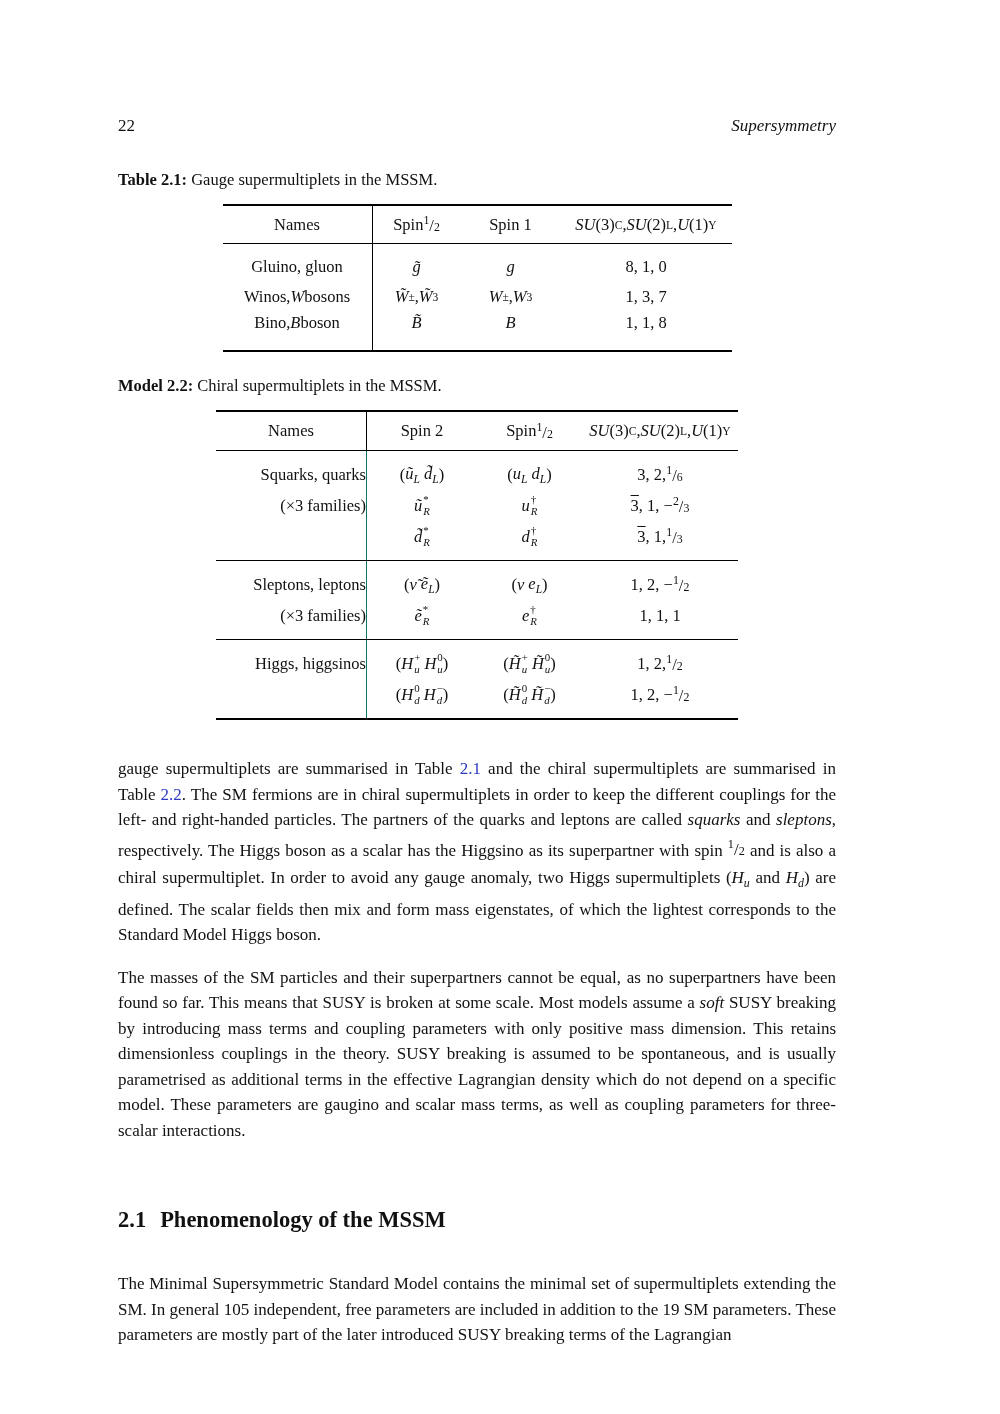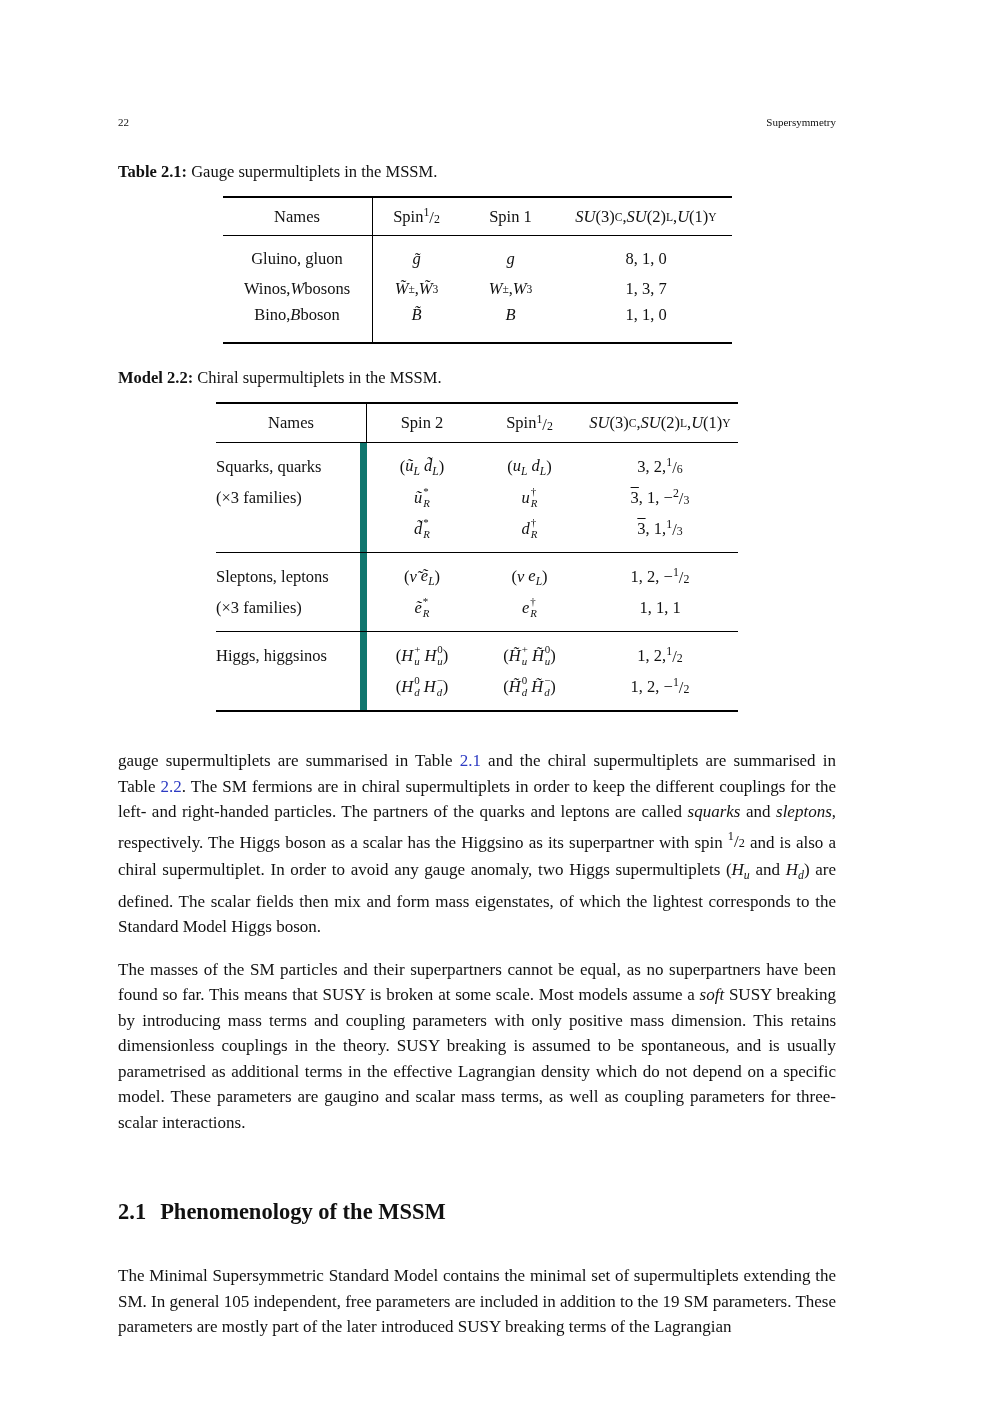--- a/index.html
+++ b/index.html
@@ -6,22 +6,22 @@
   html,body { background:#ffffff; }
   body {
     width:1000px; height:1414px;
     font-family:"Liberation Serif","DejaVu Serif",serif;
     color:#111; position:relative; overflow:hidden;
   }
   .content { margin-left:118px; width:718px; }
 
   
   .pagehead { display:flex; justify-content:space-between; align-items:baseline;
-              padding-top:116px; font-size:11px; }
-  .running-title { }
+              padding-top:116px; font-size:17px; }
+  .running-title { font-style:italic; }
 
   
   .caption { text-align:left; font-size:16.5px; }
   .caption .cap-label { font-weight:bold; }
   .cap1 { margin-top:34px; }
   .cap2 { margin-top:24px; }
 
   
   .tblwrap { margin:14px auto 0 auto; }
   .t1 { width:509px; border-top:2px solid #000; border-bottom:2px solid #000;
@@ -33,21 +33,21 @@
 
   .c { display:flex; align-items:center; justify-content:center; }
   .th { height:38px; }
   .t1 .th { border-bottom:1px solid #000; }
   .vline { border-right:1px solid #000; }
 
   .t1 .dr1 { height:38px; padding-top:8px; }
   .t1 .dr2 { height:30px; }
   .t1 .dr3 { height:38px; padding-bottom:16px;justify-content:center; }
 
-  .names-cell { border-right:7px solid #0f766e; padding-top:8px; text-align:left; }
+  .names-cell { border-right:1px solid #0f766e; padding-top:8px; text-align:right; }
   .names-cell div { height:31px; line-height:31px; }
   .row1 { height:39px; padding-top:8px; }
   .rowm { height:31px; }
   .rowz { height:39px; padding-bottom:8px; }
 
   sup { font-size:70%; }
   sub { font-size:70%; }
   .nf sup { font-size:72%; }
   .nf .d { font-size:72%; }
   .ov { text-decoration:overline; }
@@ -98,21 +98,21 @@
       <div class="c dr2"><i>W</i><sup>±</sup>, <i>W</i><sup>3</sup></div>
       <div class="c dr2">1, 3, 7</div>
 
       <div class="c dr3 vline">Bino, <i>B</i> boson</div>
       <div class="c dr3">
           <i>B̃</i>
         </div>
       <div class="c dr3">
           <i>B</i>
         </div>
-      <div class="c dr3">1, 1, 0</div>
+      <div class="c dr3">1, 1, 8</div>
     </div>
   </div>
 
   <div class="caption cap2">
     <span class="cap-label">Model 2.2:</span><span> Chiral supermultiplets in the MSSM.</span>
   </div>
 
   <div class="tblwrap" style="width:522px">
     <div class="t2">
       <div class="thead">

